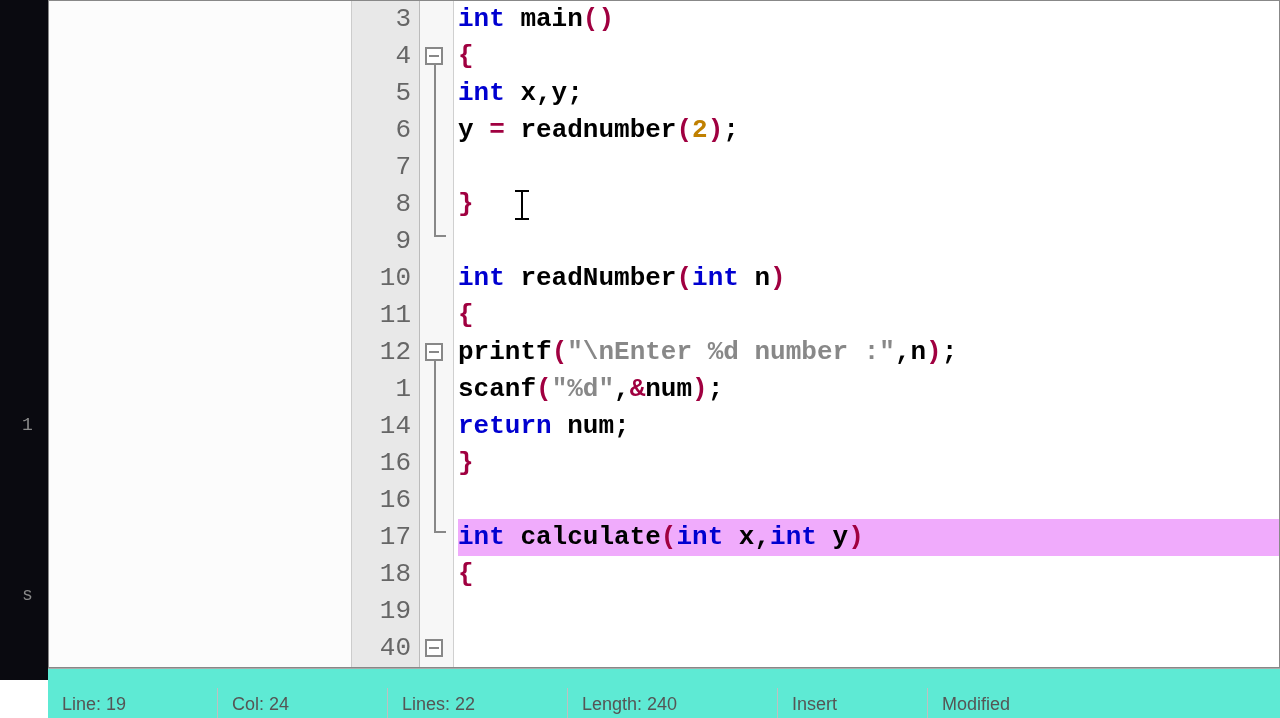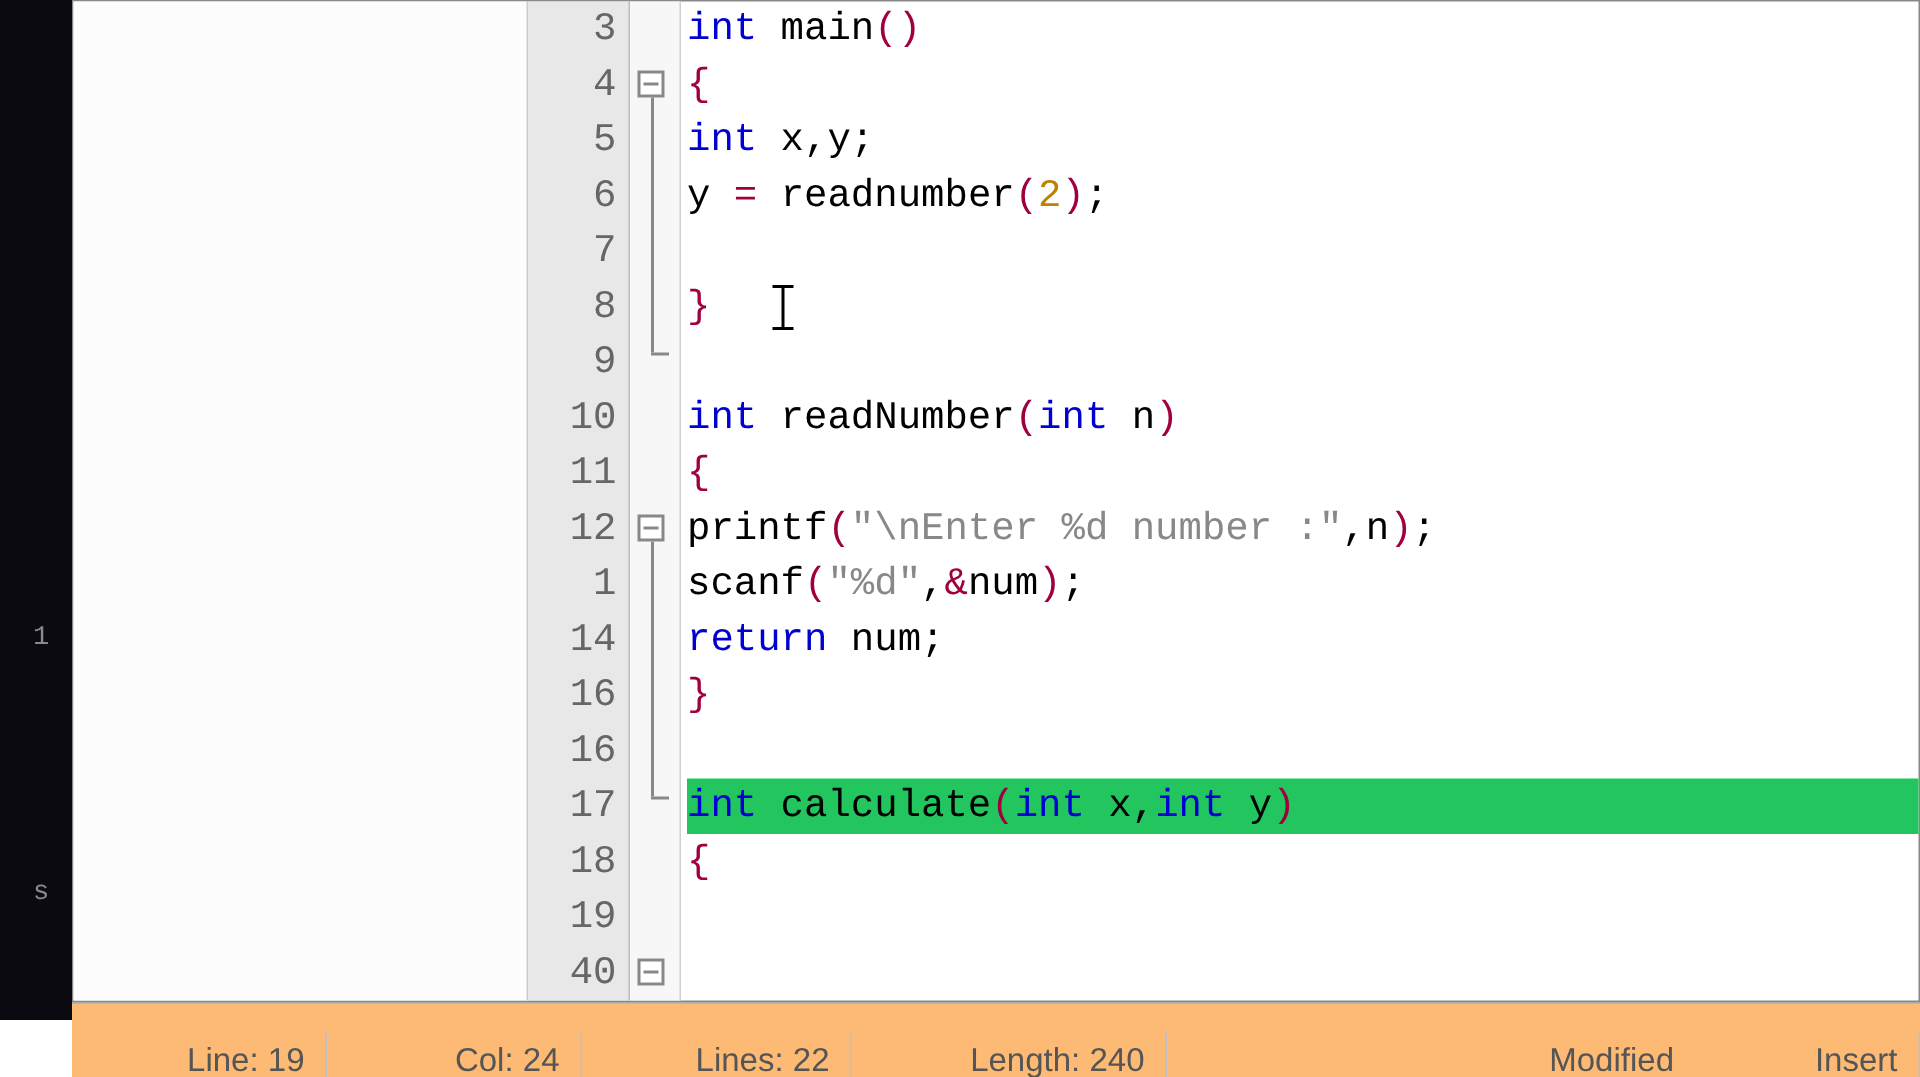--- a/index.html
+++ b/index.html
@@ -87,29 +87,29 @@
       left: 14px;
       width: 12px;
       height: 2px;
       background: #888;
     }
     .code-area {
       flex: 1;
       position: relative;
       font-size: 26px;
       line-height: 37px;
-      font-weight: normal;
+      font-weight: bold;
       padding-left: 4px;
     }
     .code-line {
       height: 37px;
       white-space: pre;
     }
     .code-line.highlight {
-      background: #22c55e;
+      background: #f0abfc;
     }
     .kw { color: #0000d0; }
     .fn { color: #000; }
     .paren { color: #a00040; }
     .str { color: #888; }
     .num { color: #c08000; }
     .punct { color: #000; }
     .op { color: #a00040; }
     .text-cursor {
       position: absolute;
@@ -135,29 +135,28 @@
       left: 6px;
       width: 2px;
       background: #000;
     }
     .status-bar {
       position: absolute;
       left: 48px;
       right: 0;
       bottom: 0;
       height: 50px;
-      background: #fdba74;
+      background: #5eead4;
       border-top: 1px solid #aaa;
       display: flex;
       align-items: flex-end;
-      font-size: 22px;
+      font-size: 18px;
       color: #555;
       font-weight: normal;
       font-family: Arial, sans-serif;
-      text-align: right;
     }
     .status-cell {
       border-right: 1px solid #c0c0c0;
       padding: 6px 14px 0 14px;
       height: 30px;
       white-space: pre;
     }
   </style>
 </head>
 <body>
@@ -225,15 +224,15 @@
 
 <div class="text-cursor">
   <div class="text-cursor-bar"></div>
 </div>
 
 <div class="status-bar">
   <div class="status-cell" style="width:170px"><span>Line: </span><span>19</span></div>
   <div class="status-cell" style="width:170px"><span>Col: </span><span>24</span></div>
   <div class="status-cell" style="width:180px"><span>Lines: </span><span>22</span></div>
   <div class="status-cell" style="width:210px"><span>Length: </span><span>240</span></div>
+  <div class="status-cell" style="width:150px"><span>Insert</span></div>
   <div class="status-cell" style="flex:1;border-right:none"><span>Modified</span></div>
-  <div class="status-cell" style="width:150px"><span>Insert</span></div>
 </div>
 
 </body></html>

